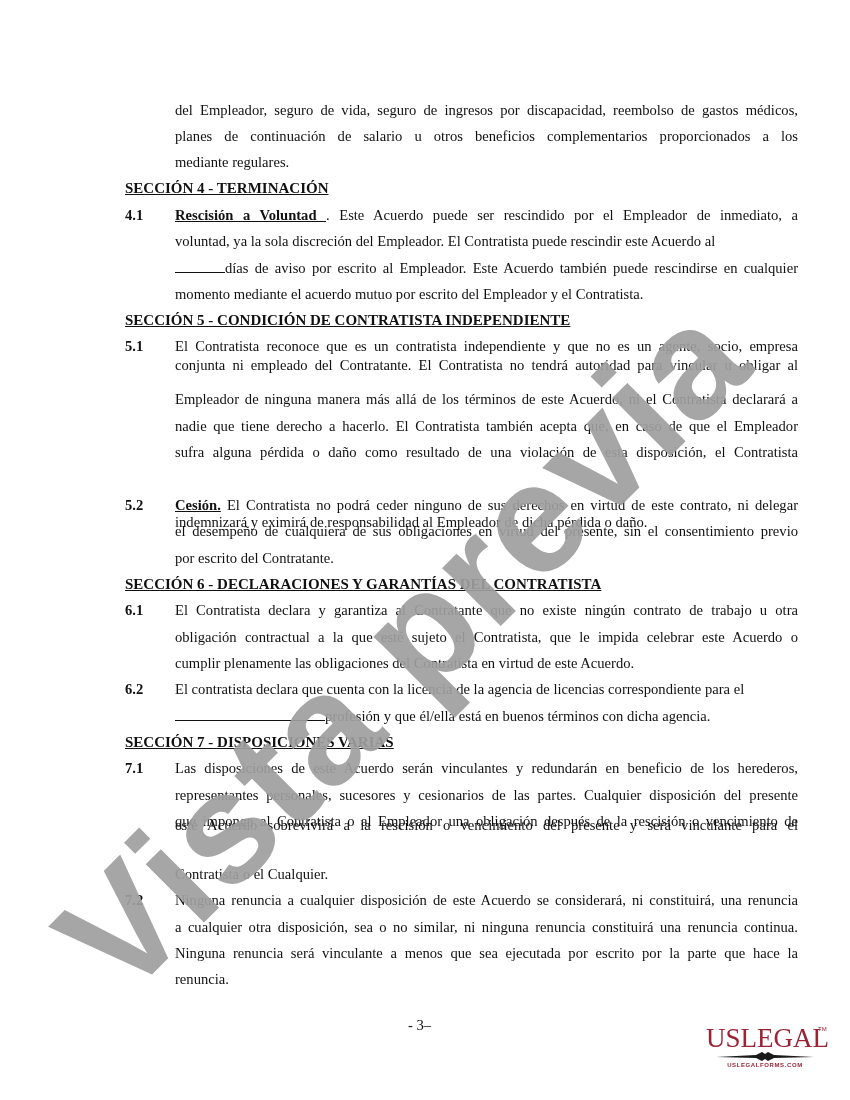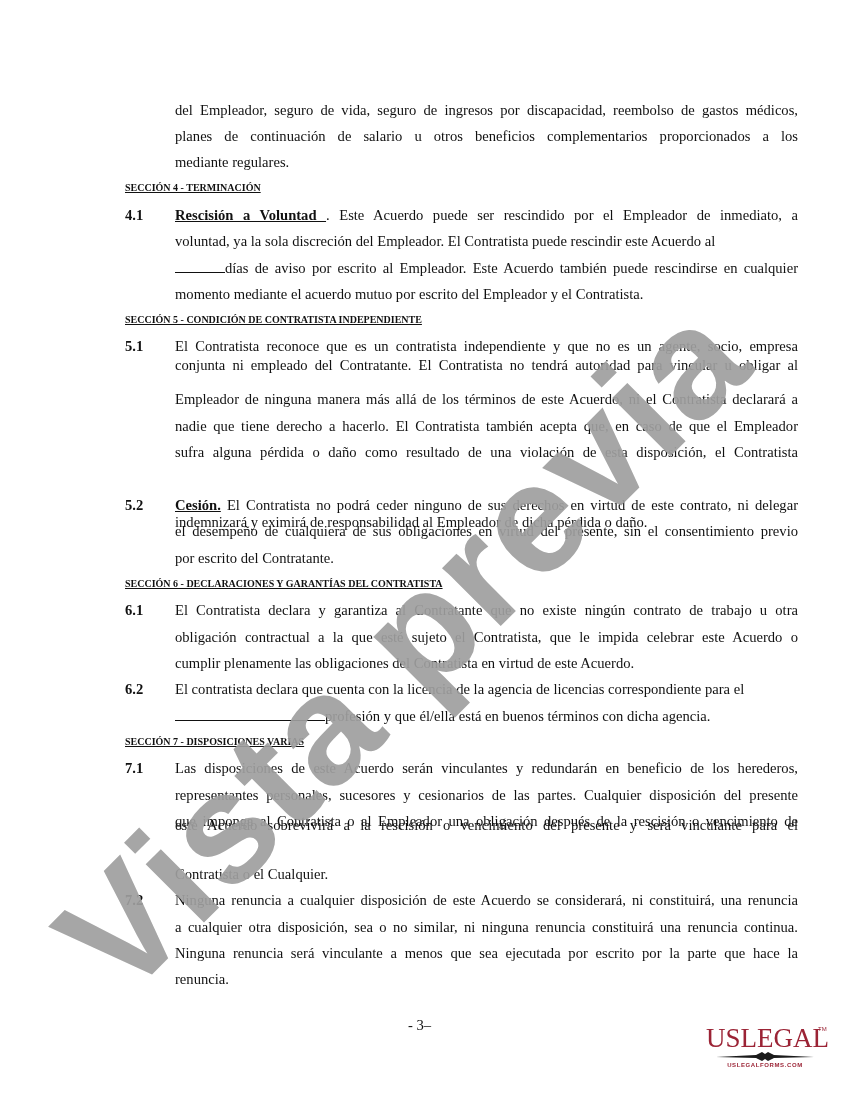--- a/index.html
+++ b/index.html
@@ -6,21 +6,21 @@
   body { width: 850px; height: 1100px; position: relative; overflow: hidden; }
   .page {
     position: absolute; left: 0; top: 0; width: 850px; height: 932px;
     font-family: "Liberation Serif", "DejaVu Serif", serif;
     color: #111; font-size: 14.6px;
   }
   .line { position: absolute; white-space: nowrap; line-height: 18px; }
   .just { text-align: justify; text-align-last: justify; white-space: normal; }
   .body-text { left: 175px; width: 623px; }
   .num { position: absolute; left: 125px; font-weight: bold; line-height: 18px; }
-  .heading { position: absolute; left: 125px; font-weight: bold; text-decoration: underline; line-height: 18px; font-size: 10px; }
+  .heading { position: absolute; left: 125px; font-weight: bold; text-decoration: underline; line-height: 18px; font-size: 15px; }
   .uline-bold { font-weight: bold; text-decoration: underline; }
   .blank { display: inline-block; border-bottom: 1px solid #111; height: 13px; vertical-align: baseline; }
   .page-num { position: absolute; left: 408px; top: 1016px; font-size: 14.6px; line-height: 18px; }
   .watermark {
     position: absolute; left: 40px; top: 470px; width: 900px;
     font-family: "Liberation Sans", "DejaVu Sans", sans-serif; font-weight: bold;
     font-size: 156px; line-height: 156px; color: #9f9f9f; opacity: 0.92;
     transform-origin: 0 0; transform: translate(-10px, 440px) rotate(-45deg);
     letter-spacing: 2px; white-space: nowrap; pointer-events: none;
   }

